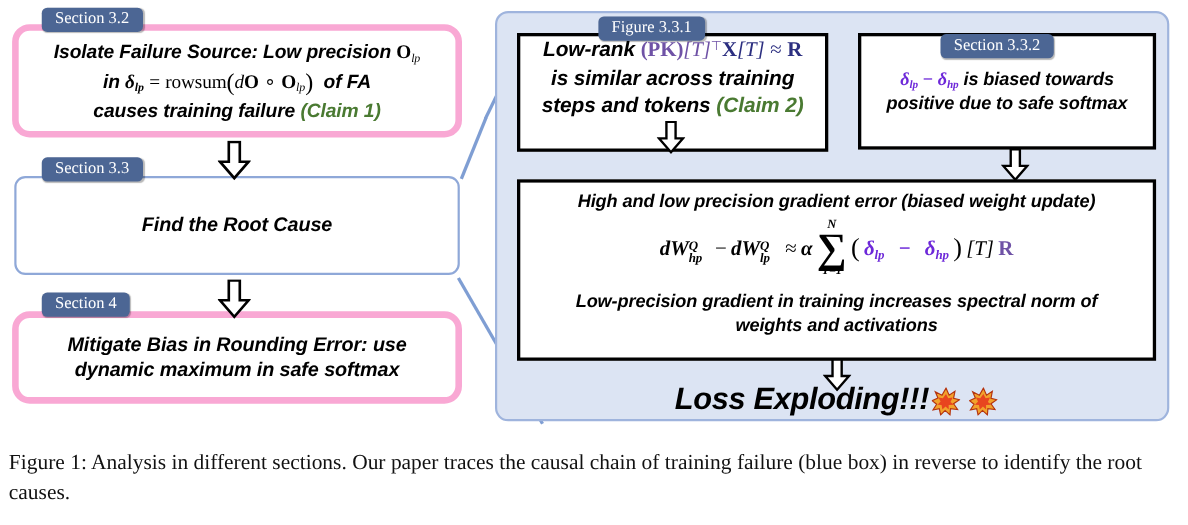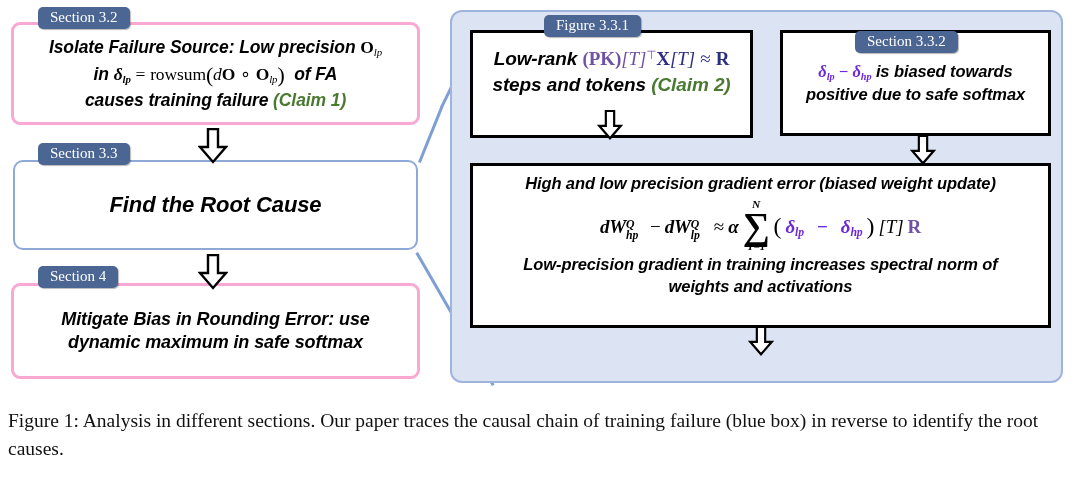--- a/index.html
+++ b/index.html
@@ -55,22 +55,22 @@
     white-space: nowrap;
     box-shadow: 1px 1px 1px rgba(0,0,0,0.28);
     z-index: 6;
     text-align: center;
   }
 
   
   .lbox {
     position: absolute;
     background: #ffffff;
-    border: 3px solid #f9a8d4;
-    border-radius: 9px;
+    border: 6px solid #f9a8d4;
+    border-radius: 16px;
     box-sizing: border-box;
     display: flex;
     align-items: center;
     justify-content: center;
     z-index: 4;
   }
   .lbox.blueframe {
     border: 2px solid #8fa8d8;
     border-radius: 10px;
   }
@@ -183,52 +183,53 @@
     <span>Section 3.2</span>
   </div>
 
   <div class="arrow" style="left:198px; top:128px;">
     <svg width="30" height="36" viewBox="0 0 30 36">
       <polygon points="10,1 20,1 20,19 28,19 15,34 2,19 10,19" fill="#ffffff" stroke="#000000" stroke-width="2.4" stroke-linejoin="miter"></polygon>
     </svg>
   </div>
 
   <div class="lbox blueframe" style="left:13px; top:160px; width:405px; height:90px;">
-    <div class="boxtext" style="font-size:22px;">
+    <div class="boxtext" style="font-size:18px;">
       <span>Find the Root Cause</span>
     </div>
   </div>
   <div class="tab" style="left:38px; top:143px;">
     <span>Section 3.3</span>
   </div>
 
   <div class="arrow" style="left:198px; top:254px;">
     <svg width="30" height="36" viewBox="0 0 30 36">
       <polygon points="10,1 20,1 20,19 28,19 15,34 2,19 10,19" fill="#ffffff" stroke="#000000" stroke-width="2.4" stroke-linejoin="miter"></polygon>
     </svg>
   </div>
 
-  <div class="lbox" style="left:11px; top:283px; width:409px; height:96px;">
+  <div class="lbox" style="left:11px; top:283px; width:409px; height:84px;">
     <div class="boxtext" style="font-size:18px;">
       <div>Mitigate Bias in Rounding Error: use</div>
       <div style="margin-top:0;">dynamic maximum in safe softmax</div>
     </div>
   </div>
   <div class="tab" style="left:38px; top:266px;">
     <span>Section 4</span>
   </div>
 
   <div class="rbox" style="left:470px; top:30px; width:283px; height:108px;">
     <div class="boxtext" style="font-size:19px; width:100%; padding-bottom:24px;">
       <div>
         <span>Low-rank</span>
         <span class="mb purple">(PK)</span><span class="purple mi">[T]</span><sup class="purple serif">⊤</sup><span class="mb navy">X</span><span class="navy mi">[T]</span>
         <span class="serif navy">≈</span>
         <span class="mb navy">R</span>
       </div>
+      <div style="margin-top:1px;">is similar across training</div>
       <div style="margin-top:1px;">
         <span>steps and tokens</span>
         <span class="claim">(Claim 2)</span>
       </div>
     </div>
   </div>
   <div class="tab" style="left:544px; top:15px;">
     <span>Figure 3.3.1</span>
   </div>
 
@@ -276,27 +277,42 @@
           <span class="mbi orange"><span>δ</span><sub>lp</sub></span>
           <span class="orange serif">&nbsp;</span>
           <span class="mbi orange">−</span>
           <span class="orange serif">&nbsp;</span>
           <span class="mbi orange"><span>δ</span><sub>hp</sub></span>
           <span class="serif" style="font-size:1.25em;">)</span>
           <span class="mi">[T]</span>
         <span class="mb purple">R</span>
       </div>
 
-      <div style="margin-top:1px;">Low-precision gradient in training increases spectral norm of</div>
+      <div style="margin-top:11px;">Low-precision gradient in training increases spectral norm of</div>
       <div style="margin-top:0;">weights and activations</div>
     </div>
   </div>
 
   <div class="arrow" style="left:748px; top:326px;">
     <svg width="26" height="30" viewBox="0 0 30 36">
       <polygon points="10,1 20,1 20,19 28,19 15,34 2,19 10,19" fill="#ffffff" stroke="#000000" stroke-width="2.6" stroke-linejoin="miter"></polygon>
     </svg>
   </div>
 
+  <div id="loss-row">
+    <span id="loss-text">Loss Exploding!!!</span>
+    <span class="boom">
+      <svg viewBox="0 0 32 32" width="26" height="26">
+        <polygon points="16,1 19.5,9 26,4.5 24.5,12.5 31,14 24.5,18.5 29,25 21,24 20.5,31 15,26 10,31 8.5,24 1.5,25.5 5.5,19 0.5,15 7,12 4,5 11.5,9" fill="#f2a22c" stroke="#b5340f" stroke-width="1.3" stroke-linejoin="miter"></polygon>
+        <polygon points="16,7.5 18.5,12.5 23.5,11.5 21,16.5 25,19.5 19,20 19,25 15.5,21.5 12,25 11,20 6.5,19.5 10,16 7.5,11.5 12.5,12.5" fill="#e8451f"></polygon>
+      </svg>
+    </span>
+    <span class="boom" style="margin-left:8px;">
+      <svg viewBox="0 0 32 32" width="26" height="26">
+        <polygon points="16,1 19.5,9 26,4.5 24.5,12.5 31,14 24.5,18.5 29,25 21,24 20.5,31 15,26 10,31 8.5,24 1.5,25.5 5.5,19 0.5,15 7,12 4,5 11.5,9" fill="#f2a22c" stroke="#b5340f" stroke-width="1.3" stroke-linejoin="miter"></polygon>
+        <polygon points="16,7.5 18.5,12.5 23.5,11.5 21,16.5 25,19.5 19,20 19,25 15.5,21.5 12,25 11,20 6.5,19.5 10,16 7.5,11.5 12.5,12.5" fill="#e8451f"></polygon>
+      </svg>
+    </span>
+  </div>
 
 </div>
 
 <div id="caption">Figure 1: Analysis in different sections.  Our paper traces the causal chain of training failure (blue box) in reverse to identify the root causes.</div>
 
 </body></html>

